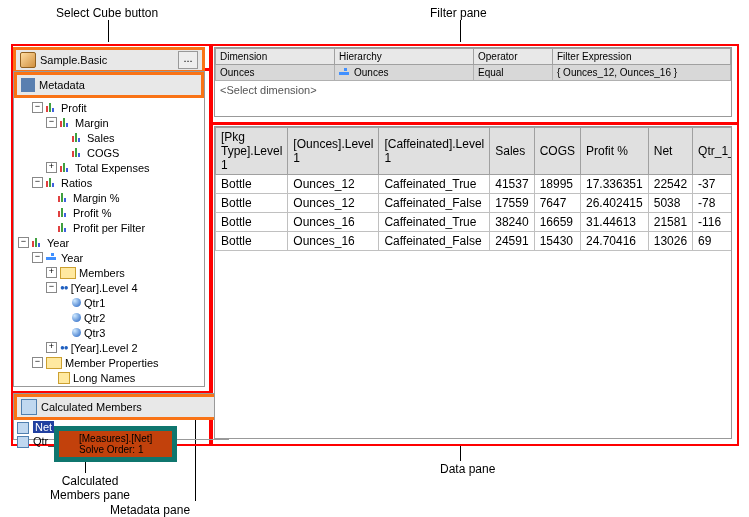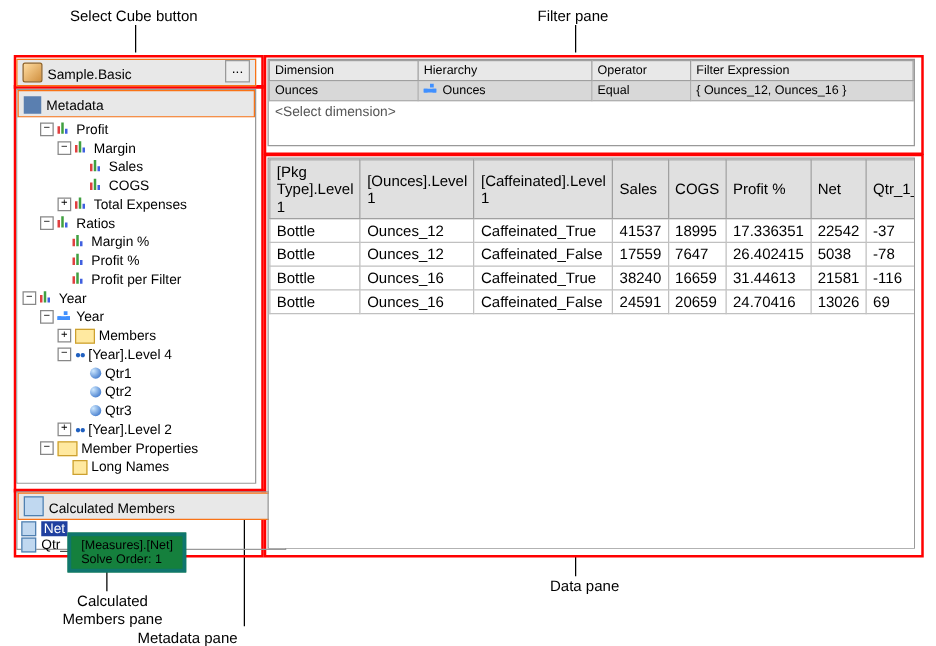--- a/index.html
+++ b/index.html
@@ -1,19 +1,19 @@
 <!DOCTYPE html>
 <html><head>
 <meta charset="utf-8">
 <style>
 body{margin:0;font-family:Tahoma,Arial,sans-serif;font-size:11px;color:#000;background:#fff}
 .canvas{position:relative;width:749px;height:517px}
 .ann{position:absolute;font-size:12px}
 .redbox{position:absolute;border:2px solid red}
-.hdr{background:#e8e8e8;border:1px solid #f97316;padding:2px 4px;display:flex;align-items:flex-end;height:16px}
+.hdr{background:#e8e8e8;border:3px solid #f97316;padding:2px 4px;display:flex;align-items:center;height:16px}
 .ico{display:inline-block;width:14px;height:14px;margin-right:4px;vertical-align:middle}
 .ico-cube{background:linear-gradient(135deg,#ffdca0,#d09040);border:1px solid #906020;border-radius:2px}
 .ico-mask{background:#5a7fb0}
 .ico-calc{background:#c0d8f0;border:1px solid #5080b0}
 .tree{font-size:11px;padding:2px 2px 2px 4px;overflow:auto;background:#fff}
 .tree .nd{white-space:nowrap;display:flex;align-items:center;height:15px}
 .tb{display:inline-block;width:9px;height:9px;border:1px solid #888;line-height:7px;text-align:center;font-size:9px;margin-right:3px;cursor:pointer}
 .ico-chart{width:12px;height:12px;margin-right:3px}
 .ico-chart span{display:inline-block;width:2px;margin-right:1px}
 .ico-folder{width:14px;height:10px;background:#ffe9a0;border:1px solid #cca030;margin-right:3px}
@@ -23,21 +23,21 @@
 table.grid{border-collapse:collapse;font-size:12px;width:100%}
 table.grid th{background:#e0e0e0;border:1px solid #a0a0a0;padding:2px 5px;text-align:left;font-weight:normal}
 table.grid td{border:1px solid #c0c0c0;padding:2px 5px}
 table.filter{width:100%;border-collapse:collapse;font-size:10px}
 table.filter th{background:#e8e8e8;border:1px solid #a0a0a0;padding:2px 4px;text-align:left;font-weight:normal}
 table.filter td{background:#d8d8d8;border:1px solid #b0b0b0;padding:2px 4px}
 .hier-ico{display:inline-block;width:12px;height:10px;margin-right:3px;vertical-align:middle}
 .hier-ico::before{content:"";display:block;width:3px;height:3px;background:#4090ff;margin:0 auto}
 .hier-ico::after{content:"";display:block;width:10px;height:3px;border-top:3px solid #4090ff;border-left:3px solid #4090ff;border-right:3px solid #4090ff;margin-top:1px;box-sizing:border-box}
 .sel{background:#2040a0;color:#fff;padding:0 2px}
-.tooltip{position:absolute;background:#15803d;border:3px solid #0f766e;padding:2px 8px;font-size:10px}
+.tooltip{position:absolute;background:#c2410c;border:5px solid #0f766e;padding:2px 20px;font-size:10px}
 .btn-dots{border:1px solid #999;background:#eee;width:18px;text-align:center;height:16px;line-height:12px;cursor:pointer;margin-left:auto}
 </style>
 </head>
 <body>
 
 <div class="canvas">
 
   <div class="ann" style="left:56px;top:6px">Select Cube button</div>
   <div class="ann" style="left:430px;top:6px">Filter pane</div>
   <div class="ann" style="left:440px;top:462px">Data pane</div>
@@ -234,21 +234,21 @@
             <td>16659</td>
             <td>31.44613</td>
             <td>21581</td>
             <td>-116</td>
           </tr>
           <tr>
             <td>Bottle</td>
             <td>Ounces_16</td>
             <td>Caffeinated_False</td>
             <td>24591</td>
-            <td>20659</td>
+            <td>15430</td>
             <td>24.70416</td>
             <td>13026</td>
             <td>69</td>
           </tr>
         </tbody>
     </table>
   </div>
 </div>
 
 </body></html>

